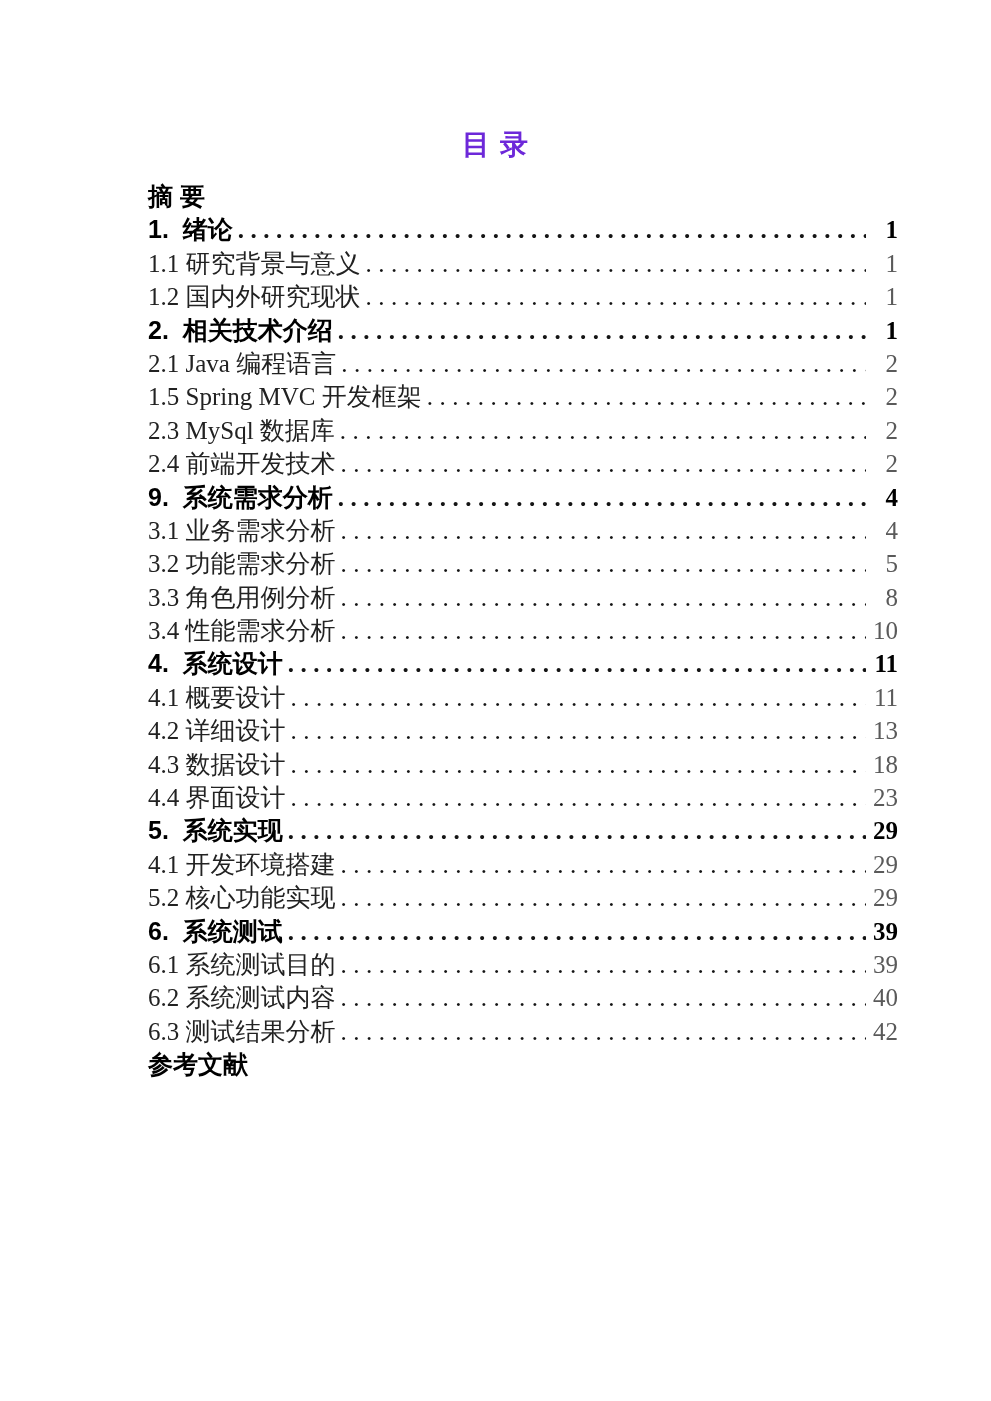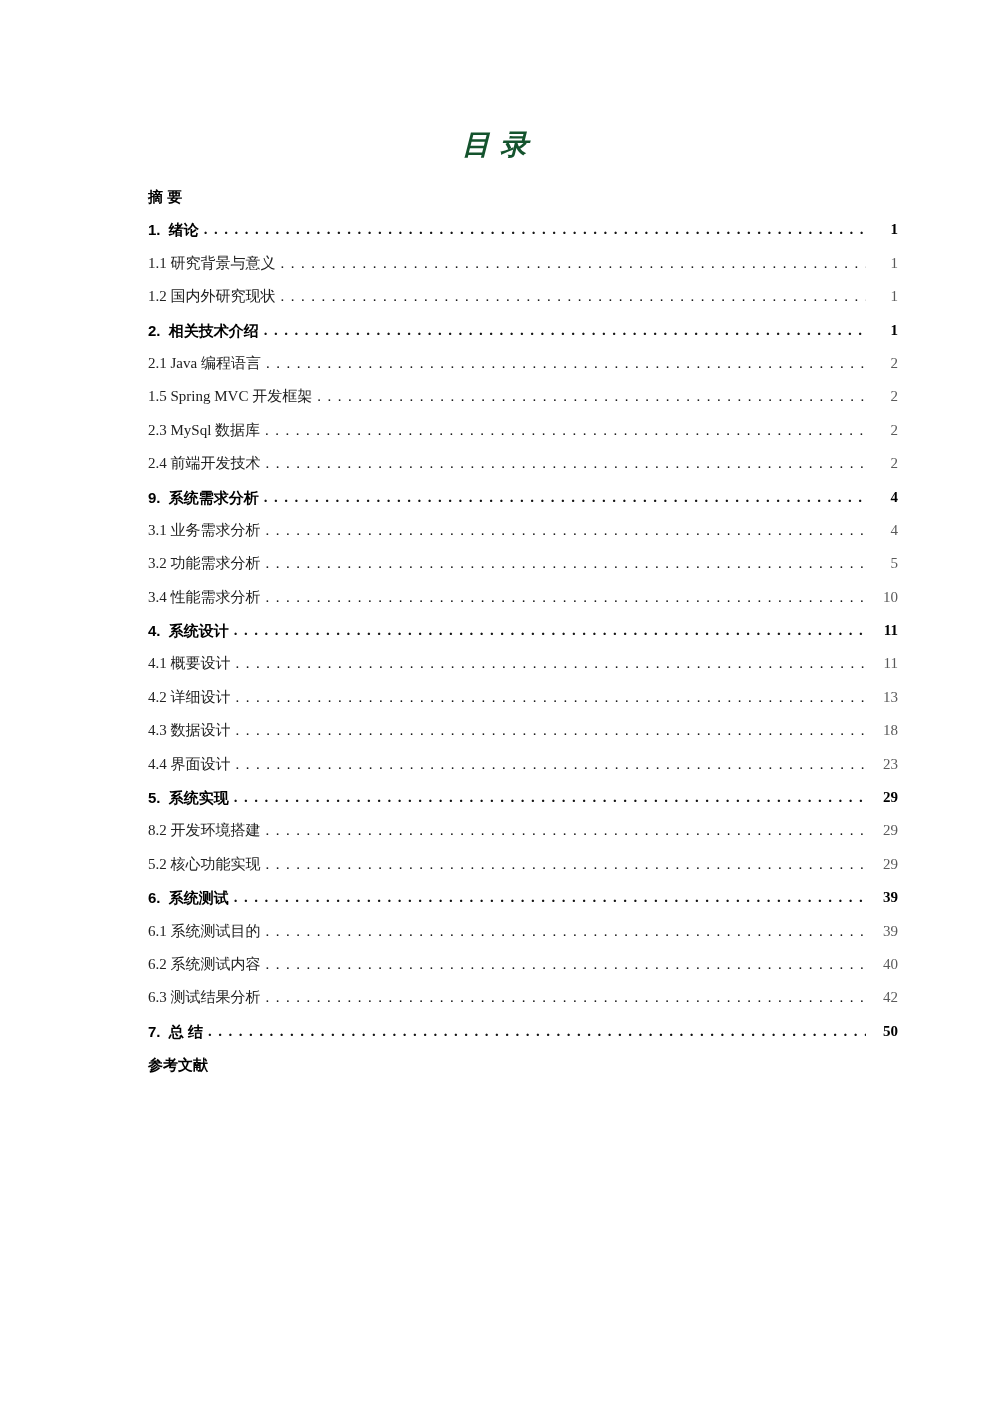--- a/index.html
+++ b/index.html
@@ -16,38 +16,37 @@
     font-family: "Liberation Serif", "DejaVu Serif", serif;
   }
   .doc-title {
     position: absolute;
     top: 126px;
     left: 0;
     width: 100%;
     text-align: center;
     font-size: 28px;
     font-weight: 700;
-    color: #14532d;
+    color: #6d28d9;
     letter-spacing: 1px;
     white-space: pre;
     font-family: "Liberation Sans", "DejaVu Sans", sans-serif;
-    font-style: italic;
   }
   .toc {
     position: absolute;
     left: 148px;
     top: 180px;
     width: 750px;
   }
   .toc-row {
     display: flex;
     align-items: flex-start;
     height: 33.4px;
     line-height: 33.4px;
-    font-size: 15px;
+    font-size: 25px;
     color: #222222;
   }
   .toc-row.bold {
     font-weight: 700;
     color: #000000;
     font-family: "Liberation Sans", "DejaVu Sans", sans-serif;
   }
   .toc-label {
     flex: 0 0 auto;
     white-space: pre;
@@ -141,20 +140,25 @@
     <span class="toc-label">3.1 业务需求分析</span>
     <span class="toc-dots"></span>
     <span class="toc-page">4</span>
   </div>
       <div class="toc-row">
     <span class="toc-label">3.2 功能需求分析</span>
     <span class="toc-dots"></span>
     <span class="toc-page">5</span>
   </div>
       <div class="toc-row">
+    <span class="toc-label">3.3 角色用例分析</span>
+    <span class="toc-dots"></span>
+    <span class="toc-page">8</span>
+  </div>
+      <div class="toc-row">
     <span class="toc-label">3.4 性能需求分析</span>
     <span class="toc-dots"></span>
     <span class="toc-page">10</span>
   </div>
       <div class="toc-row bold">
     <span class="toc-label">4.  系统设计</span>
     <span class="toc-dots"></span>
     <span class="toc-page">11</span>
   </div>
       <div class="toc-row">
@@ -176,21 +180,21 @@
     <span class="toc-label">4.4 界面设计</span>
     <span class="toc-dots"></span>
     <span class="toc-page">23</span>
   </div>
       <div class="toc-row bold">
     <span class="toc-label">5.  系统实现</span>
     <span class="toc-dots"></span>
     <span class="toc-page">29</span>
   </div>
       <div class="toc-row">
-    <span class="toc-label">8.2 开发环境搭建</span>
+    <span class="toc-label">4.1 开发环境搭建</span>
     <span class="toc-dots"></span>
     <span class="toc-page">29</span>
   </div>
       <div class="toc-row">
     <span class="toc-label">5.2 核心功能实现</span>
     <span class="toc-dots"></span>
     <span class="toc-page">29</span>
   </div>
       <div class="toc-row bold">
     <span class="toc-label">6.  系统测试</span>
@@ -204,25 +208,20 @@
   </div>
       <div class="toc-row">
     <span class="toc-label">6.2 系统测试内容</span>
     <span class="toc-dots"></span>
     <span class="toc-page">40</span>
   </div>
       <div class="toc-row">
     <span class="toc-label">6.3 测试结果分析</span>
     <span class="toc-dots"></span>
     <span class="toc-page">42</span>
-  </div>
-      <div class="toc-row bold">
-    <span class="toc-label">7.  总 结</span>
-    <span class="toc-dots"></span>
-    <span class="toc-page">50</span>
   </div>
       <div class="toc-row bold no-dots">
     <span class="toc-label">参考文献</span>
     <span class="toc-dots"></span>
     <span class="toc-page"></span>
   </div>
     </div>
 </div>
 
 </body></html>

